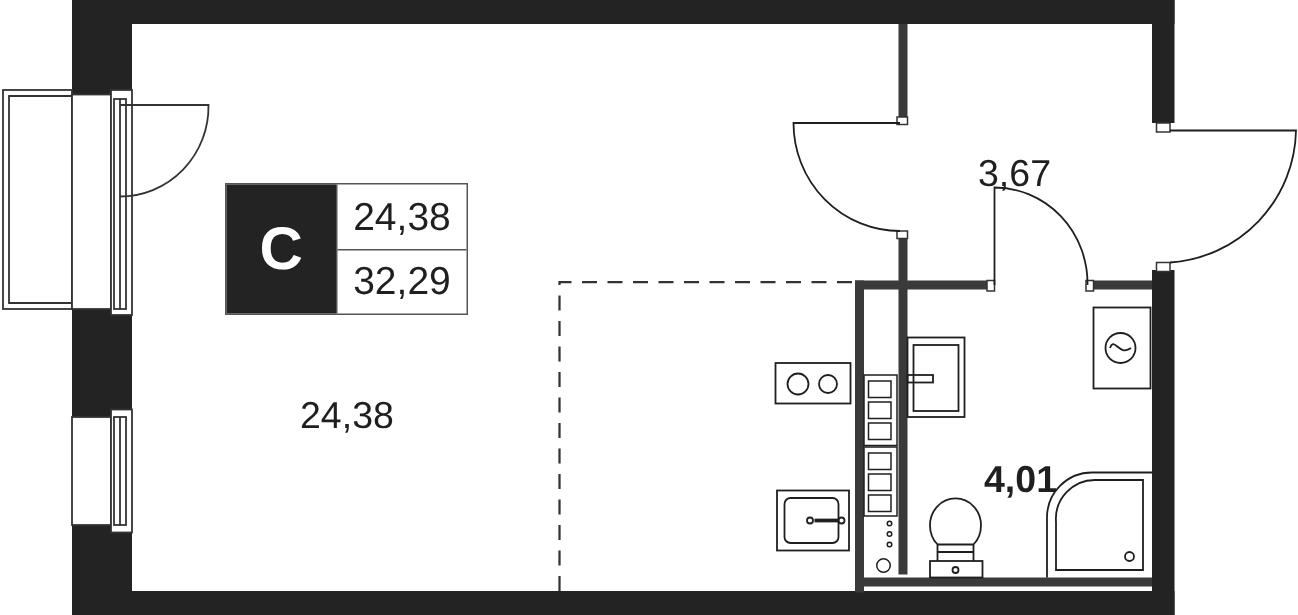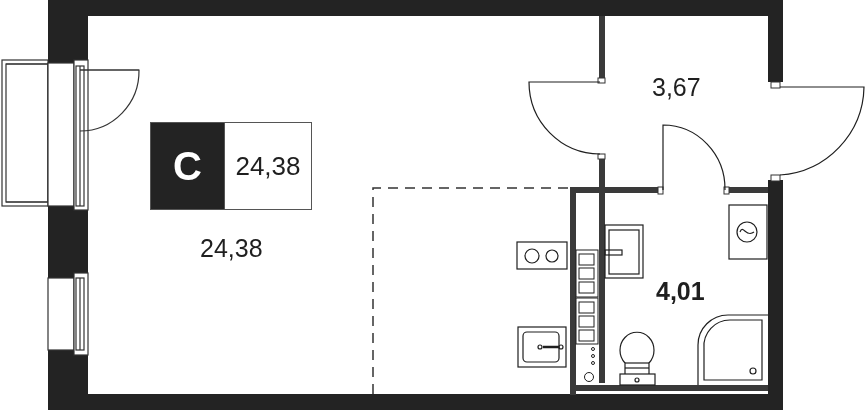--- a/index.html
+++ b/index.html
@@ -1,20 +1,20 @@
 <!DOCTYPE html>
 <html><head>
   <meta charset="utf-8">
   <style>
     html, body { margin: 0; padding: 0; background: #ffffff; }
     body { width: 865px; height: 410px; position: relative; overflow: hidden;
            font-family: "Liberation Sans", sans-serif; }
     #plan { position: absolute; left: 0; top: 0; width: 865px; height: 410px; }
     .label { position: absolute; color: #1f1f1f; font-size: 25px; line-height: 1;
-             font-family: "Liberation Sans", sans-serif; }
+             font-family: "Liberation Sans", sans-serif; margin-top: 29px; }
     .badge { position: absolute; left: 150px; top: 122px; width: 160px; height: 86px;
              border: 1px solid #555; display: flex; background: #fff; }
     .badge-letter { width: 73px; background: #232323; color: #fff;
                     font-size: 40px; font-weight: bold; display: flex;
                     align-items: center; justify-content: center; }
     .badge-values { flex: 1; display: flex; flex-direction: column; border-left: 1px solid #555; }
     .badge-val { flex: 1; display: flex; align-items: center; justify-content: center;
                  font-size: 26px; color: #1f1f1f; }
     .badge-val + .badge-val { border-top: 1px solid #555; }
   </style>
@@ -137,18 +137,19 @@
     <path d="M698 385 L698 345 A30 30 0 0 1 728 315 L768 315"></path>
     <path d="M704 380 L704 348 A26 26 0 0 1 730 320 L762 320 L762 380 Z"></path>
     <circle cx="753" cy="371" r="3"></circle>
   </g>
 </svg>
 
 <div class="badge">
   <div class="badge-letter">C</div>
   <div class="badge-values">
     <div class="badge-val">24,38</div>
+    <div class="badge-val">32,29</div>
   </div>
 </div>
 
 <div class="label" style="left:200px; top:236px;">24,38</div>
 <div class="label" style="left:652px; top:75px;">3,67</div>
 <div class="label" style="left:656px; top:279px;font-weight:bold;">4,01</div>
 
 </body></html>

